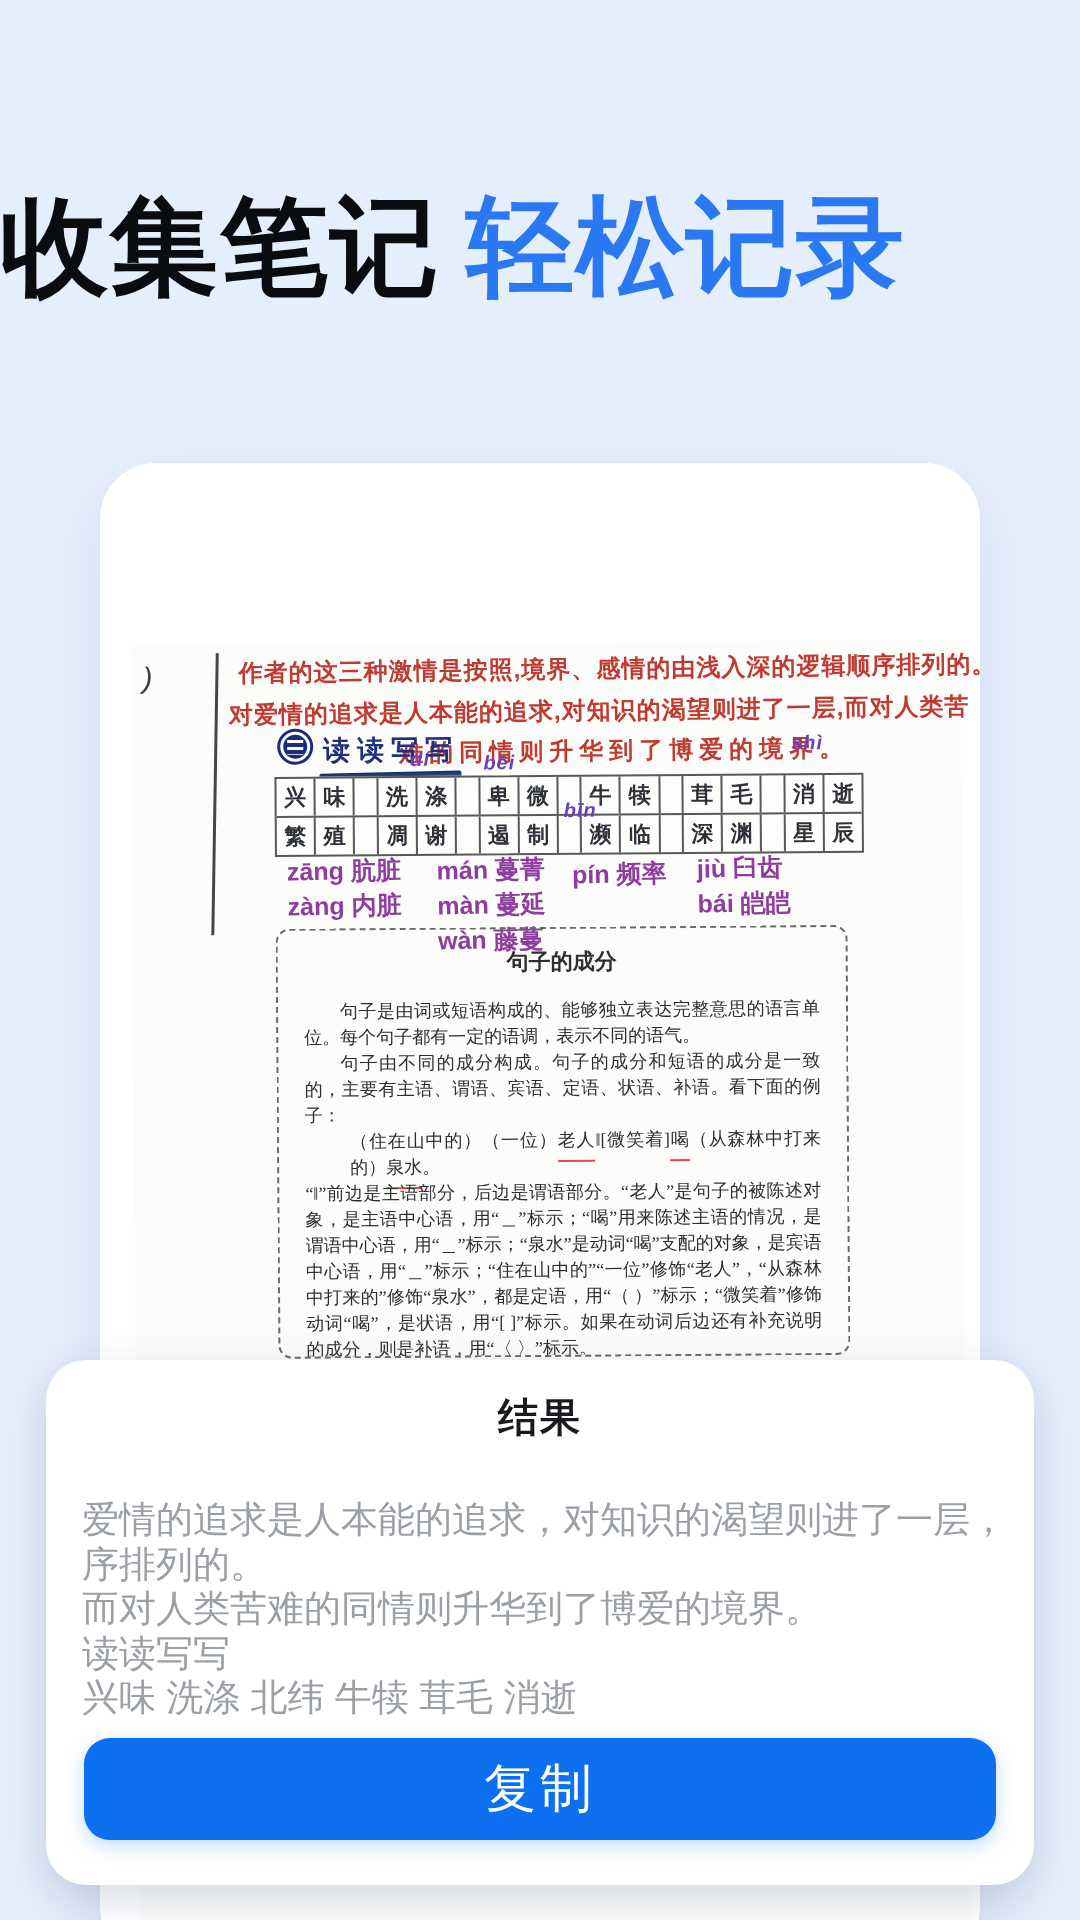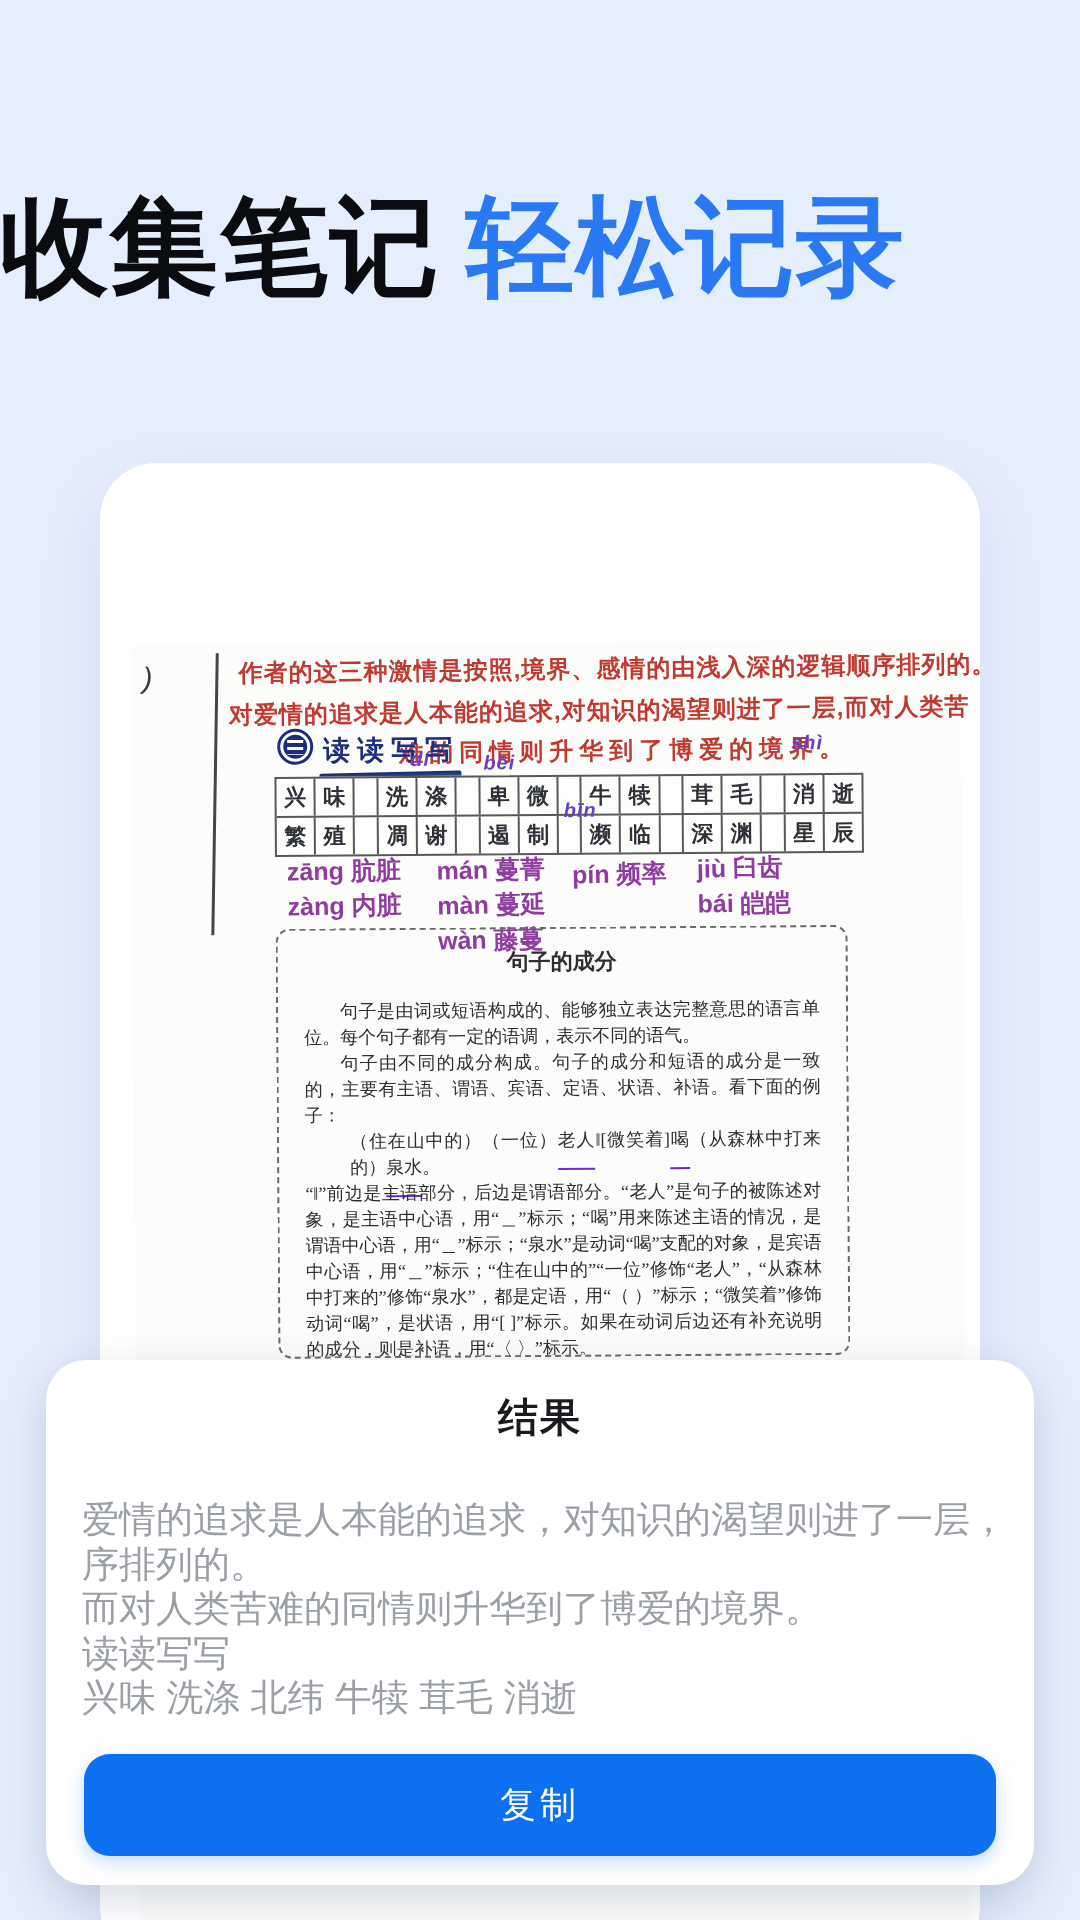--- a/index.html
+++ b/index.html
@@ -92,45 +92,44 @@
   .grammar-box{
     position:absolute;left:143px;top:284px;width:572px;height:430px;
     border:2px dashed #6A6A6E;border-radius:14px;
     padding:14px 26px;box-sizing:border-box;
     font-family:"Liberation Serif", serif;color:#2E2E2E;overflow:hidden;
   }
   .gb-title{text-align:center;font-size:22px;font-weight:700;margin:4px 0 20px 0;}
   .gb-p{font-size:18px;line-height:26px;margin:0;text-align:justify;}
   .gb-indent{text-indent:2em;}
   .gb-example{padding-left:2.5em;}
-  .gb-example .u{border-bottom:2px solid #6d28d9;padding-bottom:18px;}
+  .gb-example .u{border-bottom:2px solid #ef4444;padding-bottom:10px;}
 
   
   .sheet{
     position:absolute;left:46px;top:1360px;width:988px;height:525px;
     background:#ffffff;border-radius:40px;z-index:10;
     box-shadow:0 14px 44px rgba(50,70,110,0.20);overflow:hidden;
   }
   .sheet-title{
     position:absolute;top:30px;left:0;width:100%;text-align:center;
     font-size:40px;font-weight:700;color:#1A1B1E;letter-spacing:2px;
   }
   .result-text{
     position:absolute;left:36px;right:36px;top:138px;
     font-size:37px;line-height:44.5px;color:#9B9FA6;z-index:1;
   }
   .result-text .line{white-space:nowrap;overflow:hidden;}
   .copy-btn{
     position:absolute;left:38px;top:378px;width:912px;height:102px;
     background:#0C70F1;border-radius:26px;border:none;z-index:5;
     display:flex;align-items:center;justify-content:center;
-    color:#ffffff;font-size:36px;font-weight:500;letter-spacing:4px;
+    color:#ffffff;font-size:52px;font-weight:500;letter-spacing:4px;
     box-shadow:0 6px 18px rgba(12,112,241,0.25);cursor:pointer;
     font-family:Liberation Serif, serif;
-    margin-top:16px;
   }
 </style>
 </head>
 <body>
 
 <div class="hero">
   <span class="black">收集笔记</span><span class="blue">轻松记录</span>
 </div>
 
 <div class="card">

